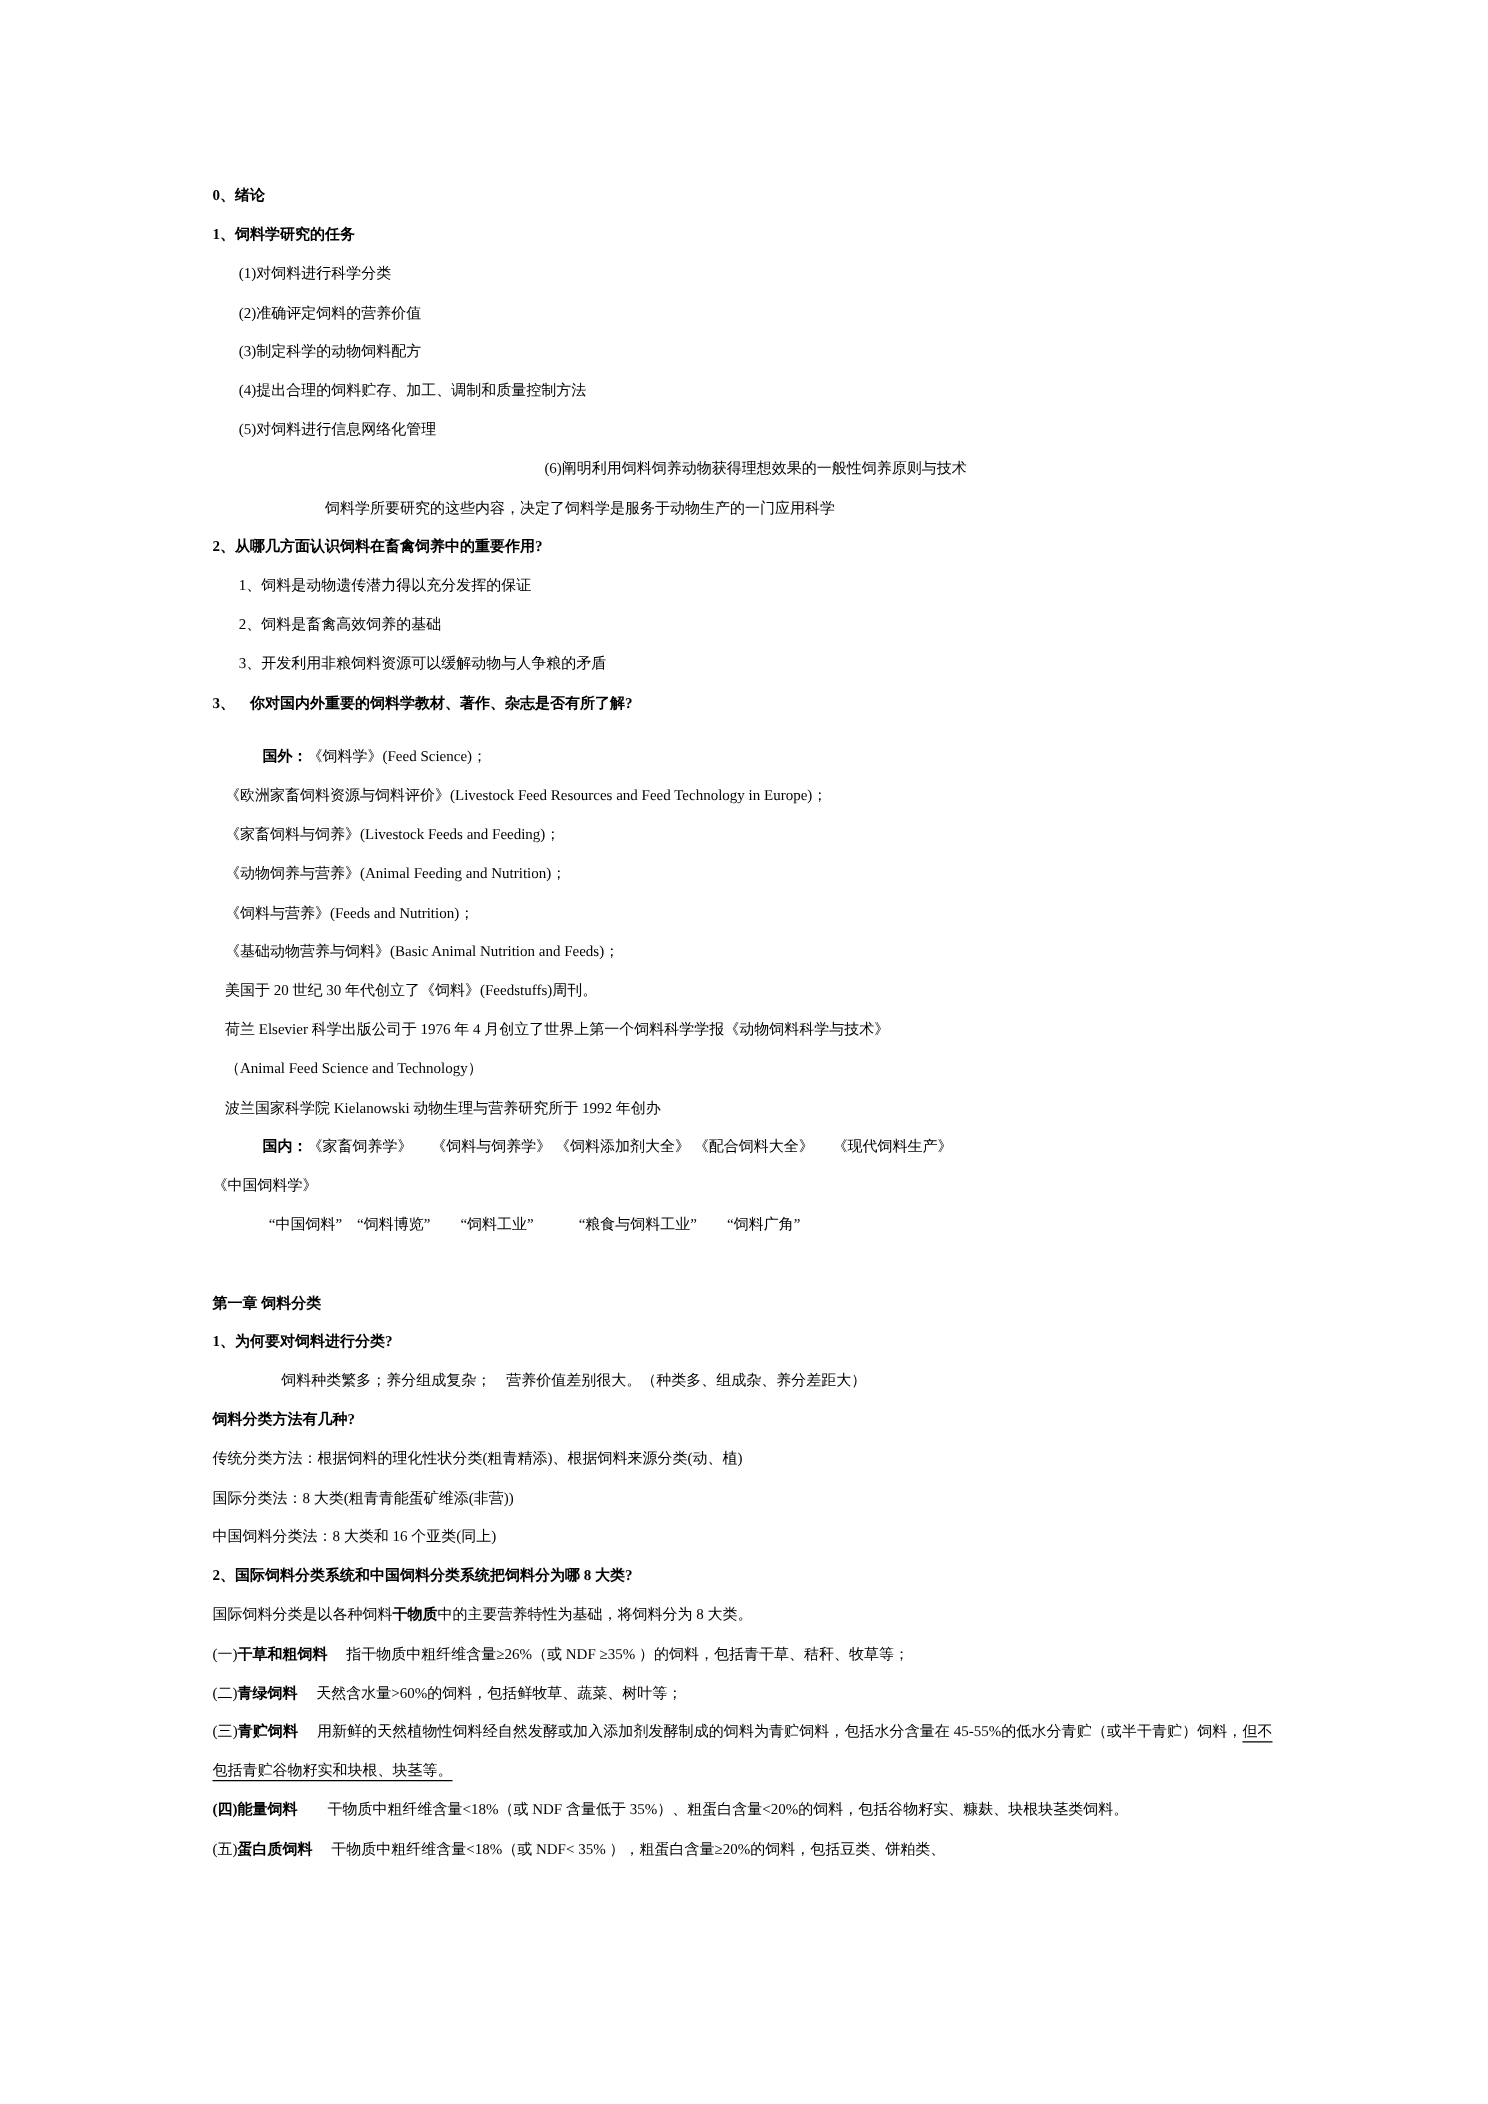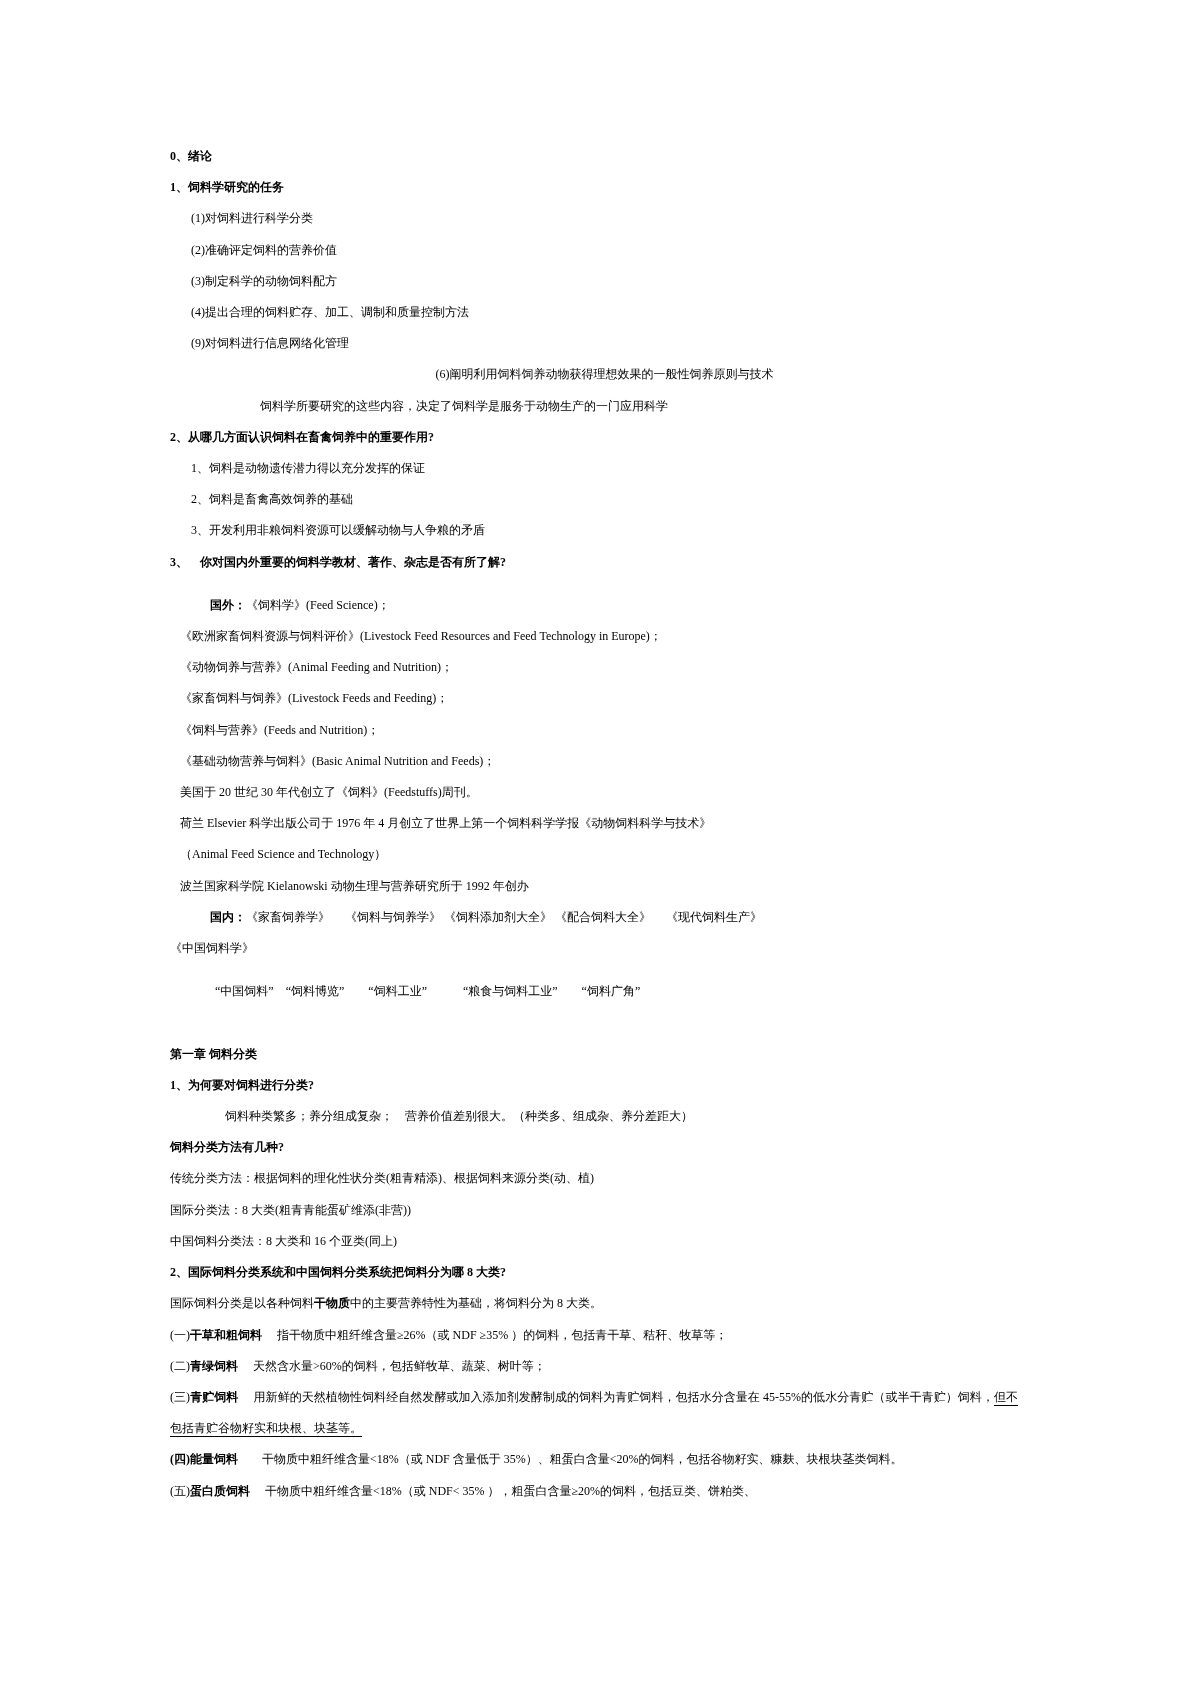--- a/index.html
+++ b/index.html
@@ -46,41 +46,41 @@
 <body>
 
 <div class="page">
   <div class="doc" id="doc">
       <p class="line"><span class="seg bold">0、绪论</span></p>
       <p class="line"><span class="seg bold">1、饲料学研究的任务</span></p>
       <p class="line" style="padding-left: 21px;"><span class="seg">(1)对饲料进行科学分类</span></p>
       <p class="line" style="padding-left: 21px;"><span class="seg">(2)准确评定饲料的营养价值</span></p>
       <p class="line" style="padding-left: 21px;"><span class="seg">(3)制定科学的动物饲料配方</span></p>
       <p class="line" style="padding-left: 21px;"><span class="seg">(4)提出合理的饲料贮存、加工、调制和质量控制方法</span></p>
-      <p class="line" style="padding-left: 21px;"><span class="seg">(9)对饲料进行信息网络化管理</span></p>
+      <p class="line" style="padding-left: 21px;"><span class="seg">(5)对饲料进行信息网络化管理</span></p>
       <p class="line" style="padding-left: 21px; text-align: center;"><span class="seg">(6)阐明利用饲料饲养动物获得理想效果的一般性饲养原则与技术</span></p>
       <p class="line" style="padding-left: 90px;"><span class="seg">饲料学所要研究的这些内容，决定了饲料学是服务于动物生产的一门应用科学</span></p>
       <p class="line"><span class="seg bold">2、从哪几方面认识饲料在畜禽饲养中的重要作用?</span></p>
       <p class="line" style="padding-left: 21px;"><span class="seg">1、饲料是动物遗传潜力得以充分发挥的保证</span></p>
       <p class="line" style="padding-left: 21px;"><span class="seg">2、饲料是畜禽高效饲养的基础</span></p>
       <p class="line" style="padding-left: 21px;"><span class="seg">3、开发利用非粮饲料资源可以缓解动物与人争粮的矛盾</span></p>
       <p class="line"><span class="seg bold">3、　你对国内外重要的饲料学教材、著作、杂志是否有所了解?</span></p>
       <p class="line" style="padding-left: 40px; margin-top: 12px;"><span class="seg bold">国外：</span><span class="seg">《饲料学》(Feed Science)；</span></p>
       <p class="line" style="padding-left: 10px;"><span class="seg">《欧洲家畜饲料资源与饲料评价》(Livestock Feed Resources and Feed Technology in Europe)；</span></p>
+      <p class="line" style="padding-left: 10px;"><span class="seg">《家畜饲料与饲养》(Livestock Feeds and Feeding)；</span></p>
       <p class="line" style="padding-left: 10px;"><span class="seg">《动物饲养与营养》(Animal Feeding and Nutrition)；</span></p>
-      <p class="line" style="padding-left: 10px;"><span class="seg">《家畜饲料与饲养》(Livestock Feeds and Feeding)；</span></p>
       <p class="line" style="padding-left: 10px;"><span class="seg">《饲料与营养》(Feeds and Nutrition)；</span></p>
       <p class="line" style="padding-left: 10px;"><span class="seg">《基础动物营养与饲料》(Basic Animal Nutrition and Feeds)；</span></p>
       <p class="line" style="padding-left: 10px;"><span class="seg">美国于 20 世纪 30 年代创立了《饲料》(Feedstuffs)周刊。</span></p>
       <p class="line" style="padding-left: 10px;"><span class="seg">荷兰 Elsevier 科学出版公司于 1976 年 4 月创立了世界上第一个饲料科学学报《动物饲料科学与技术》</span></p>
       <p class="line" style="padding-left: 10px;"><span class="seg">（Animal Feed Science and Technology）</span></p>
       <p class="line" style="padding-left: 10px;"><span class="seg">波兰国家科学院 Kielanowski 动物生理与营养研究所于 1992 年创办</span></p>
       <p class="line" style="padding-left: 40px;"><span class="seg bold">国内：</span><span class="seg">《家畜饲养学》　 《饲料与饲养学》 《饲料添加剂大全》 《配合饲料大全》　 《现代饲料生产》</span></p>
       <p class="line"><span class="seg">《中国饲料学》</span></p>
-      <p class="line" style="padding-left: 45px; margin-top: 12px;"><span class="seg">“中国饲料”　“饲料博览”　　“饲料工业”　　　“粮食与饲料工业”　　“饲料广角”</span></p>
+      <p class="line" style="padding-left: 45px;"><span class="seg">“中国饲料”　“饲料博览”　　“饲料工业”　　　“粮食与饲料工业”　　“饲料广角”</span></p>
       <p class="line blank"></p>
       <p class="line"><span class="seg bold">第一章 饲料分类</span></p>
       <p class="line"><span class="seg bold">1、为何要对饲料进行分类?</span></p>
       <p class="line" style="padding-left: 55px;"><span class="seg">饲料种类繁多；养分组成复杂；　营养价值差别很大。（种类多、组成杂、养分差距大）</span></p>
       <p class="line"><span class="seg bold">饲料分类方法有几种?</span></p>
       <p class="line"><span class="seg">传统分类方法：根据饲料的理化性状分类(粗青精添)、根据饲料来源分类(动、植)</span></p>
       <p class="line"><span class="seg">国际分类法：8 大类(粗青青能蛋矿维添(非营))</span></p>
       <p class="line"><span class="seg">中国饲料分类法：8 大类和 16 个亚类(同上)</span></p>
       <p class="line"><span class="seg bold">2、国际饲料分类系统和中国饲料分类系统把饲料分为哪 8 大类?</span></p>
       <p class="line"><span class="seg">国际饲料分类是以各种饲料</span><span class="seg bold">干物质</span><span class="seg">中的主要营养特性为基础，将饲料分为 8 大类。</span></p>

